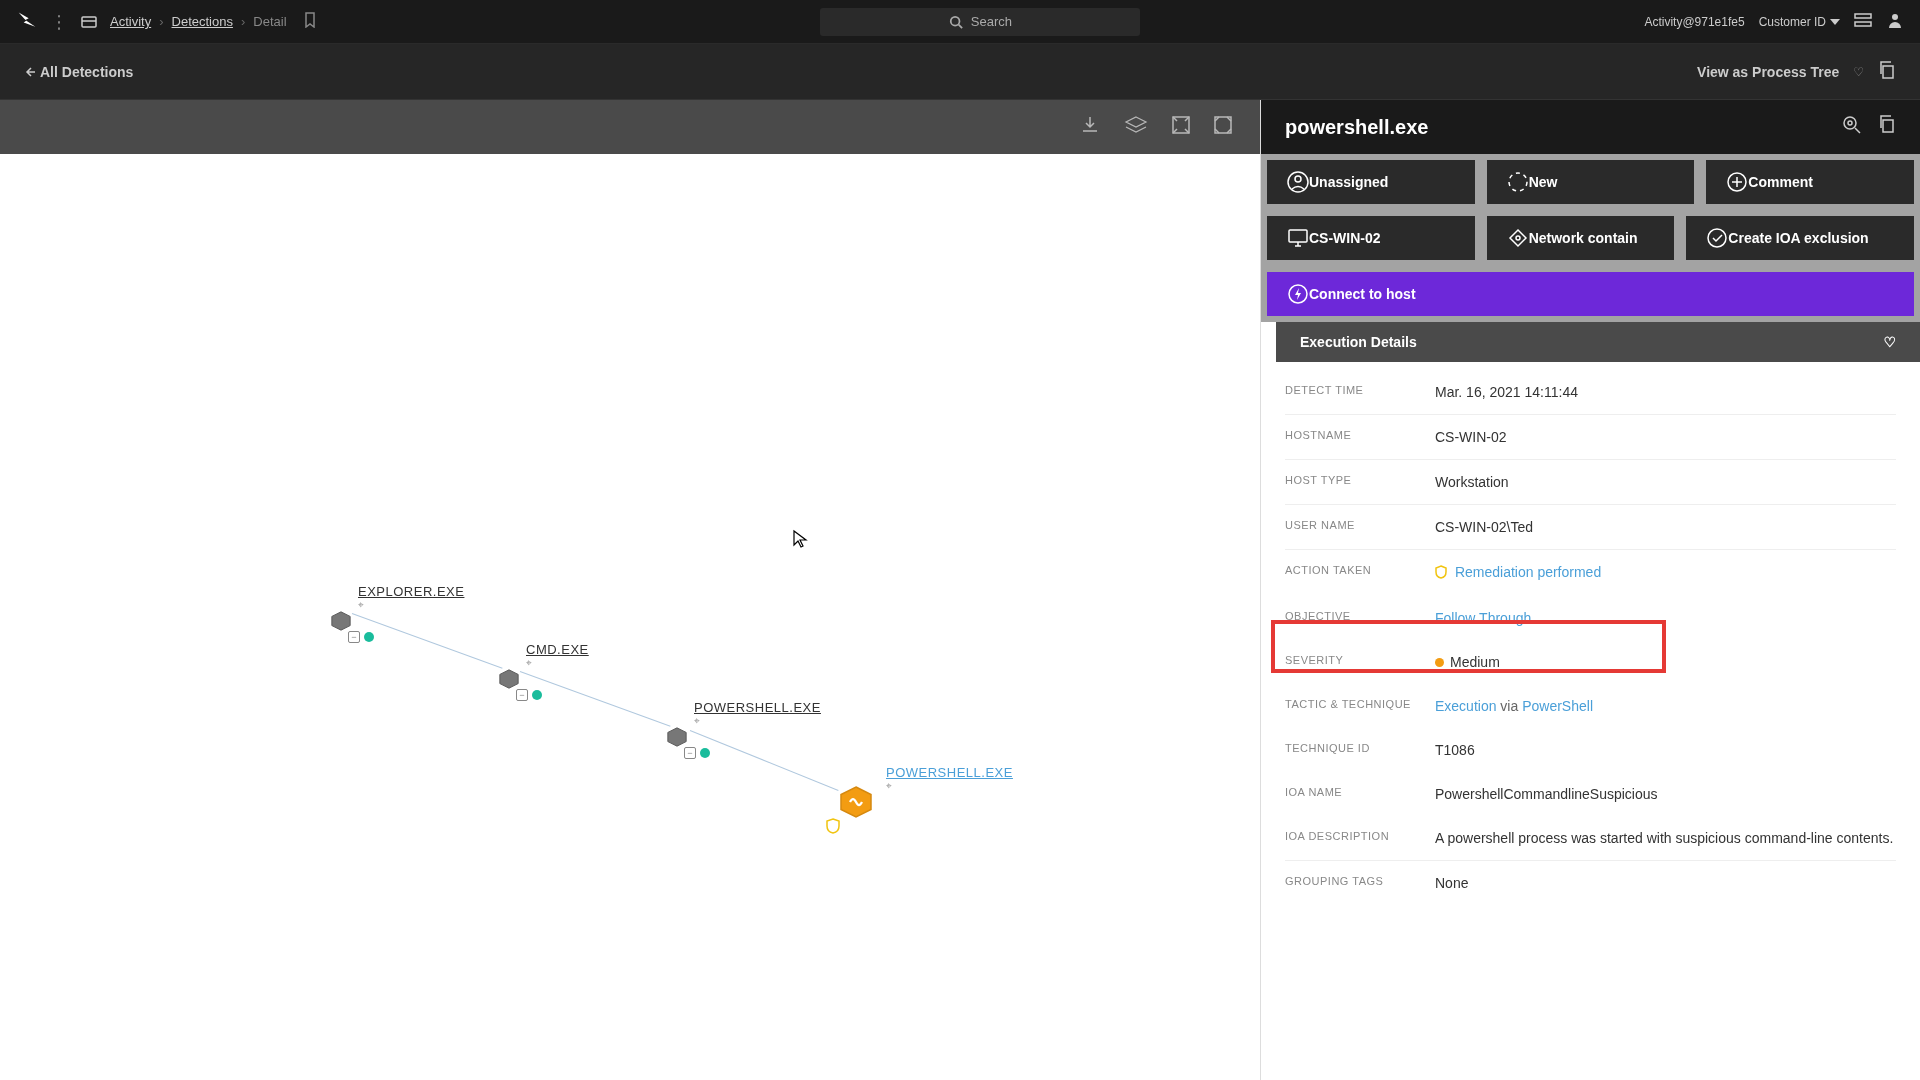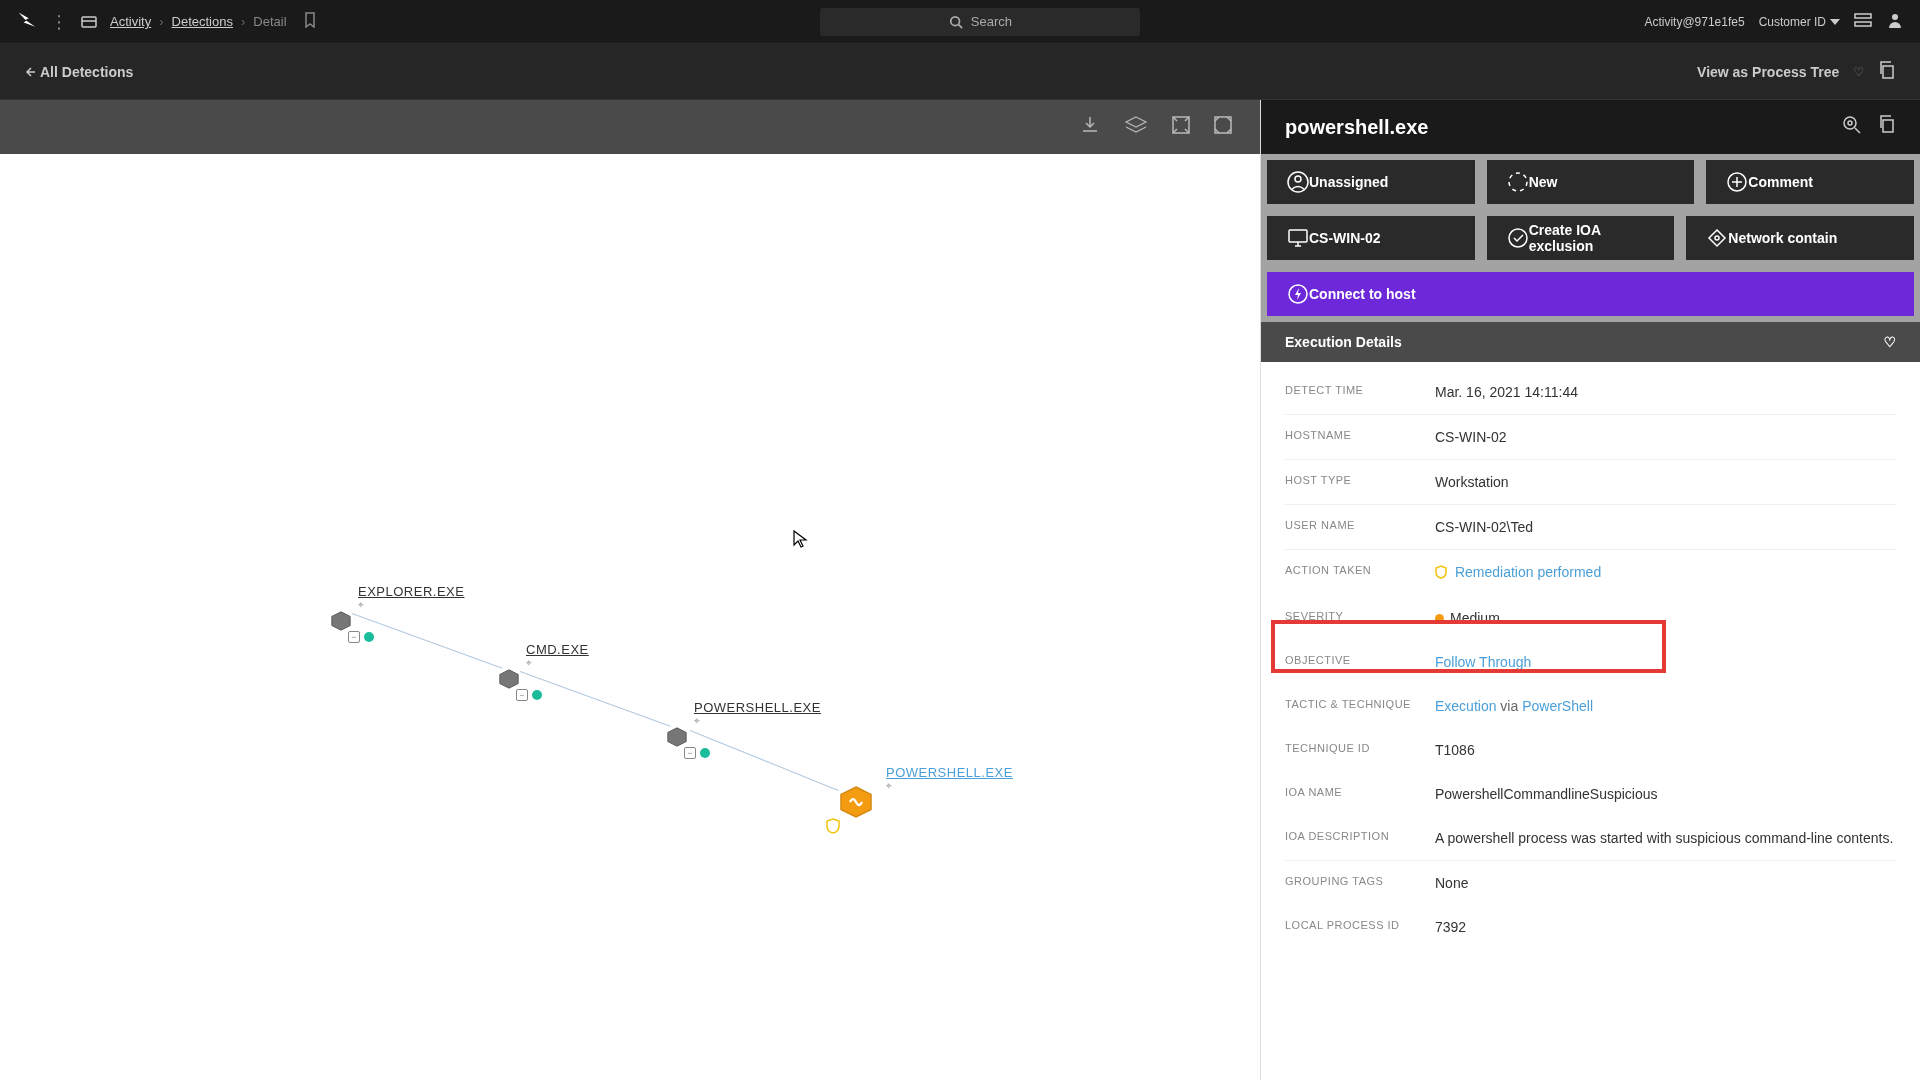--- a/index.html
+++ b/index.html
@@ -54,21 +54,21 @@
 .panel { width: 660px; background: #fff; color: #333; overflow-y: auto; border-left: 1px solid #ddd; }
 .panel-header { background: #1a1a1a; color: #fff; height: 54px; display: flex; align-items: center; justify-content: space-between; padding: 0 24px; }
 .panel-title { font-size: 20px; font-weight: 600; }
 .panel-header-icons { display: flex; gap: 16px; }
 .action-grid { display: grid; grid-template-columns: 1fr 1fr 1fr; background: #2a2a2a; }
 .action-grid.row2 { grid-template-columns: 1.1fr 1fr 1.2fr; }
 .action-cell { height: 56px; display: flex; align-items: center; gap: 0; padding: 0 20px; color: #fff; font-size: 14px; font-weight: 600; border: 6px solid #a3a3a3; cursor: pointer; }
 .action-cell.full { grid-column: 1 / -1; }
 .action-row3 { background: #6d28d9; }
 .action-row3 .action-cell { height: 56px; }
-.section-header { background: #4a4a4a; color: #fff; height: 40px; display: flex; align-items: center; justify-content: space-between; padding: 0 24px; font-size: 14px; font-weight: 600; }
+.section-header { background: #4a4a4a; color: #fff; height: 40px; display: flex; align-items: center; justify-content: space-between; padding: 0 24px; font-size: 14px; font-weight: 600; margin-left: 15px; }
 .details { padding: 8px 24px; }
 .detail-row { display: flex; padding: 14px 0; border-bottom: 1px solid #eee; font-size: 13px; align-items: flex-start; }
 .detail-row.noborder { border-bottom: none; }
 .detail-label { width: 150px; color: #888; font-size: 11px; letter-spacing: 0.5px; font-weight: 500; text-transform: uppercase; flex-shrink: 0; }
 .detail-value { flex: 1; color: #333; font-size: 14px; }
 .detail-value .link { color: #4a9fd8; cursor: pointer; margin-top: 25px; }
 .detail-value .muted { color: #666; }
 .sev-dot { display: inline-block; width: 9px; height: 9px; border-radius: 50%; background: #f39c12; margin-right: 6px; }
 .shield-mini { display: inline-block; margin-right: 4px; vertical-align: -2px; }
 .highlight-box { position: absolute; border: 4px solid #e53935; right: 254px; top: 620px; width: 395px; height: 53px; pointer-events: none; }
@@ -301,34 +301,34 @@
               <rect x="2" y="2" width="18" height="12" rx="1"></rect>
               <line x1="8" y1="18" x2="14" y2="18"></line>
               <line x1="11" y1="14" x2="11" y2="18"></line>
             </svg>
           </span>
         <span>CS-WIN-02</span>
       </div>
       <div class="action-cell">
         <span class="ico">
             <svg width="22" height="22" viewBox="0 0 22 22" fill="none" stroke="#fff" stroke-width="1.5">
+              <polygon points="11,3 19,11 11,19 3,11"></polygon>
+              <circle cx="11" cy="11" r="2"></circle>
+            </svg>
+          </span>
+        <span>Network contain</span>
+      </div>
+      <div class="action-cell">
+        <span class="ico">
+            <svg width="22" height="22" viewBox="0 0 22 22" fill="none" stroke="#fff" stroke-width="1.5">
               <circle cx="11" cy="11" r="9"></circle>
               <path d="M7 11 L10 14 L16 8"></path>
             </svg>
           </span>
         <span>Create IOA exclusion</span>
-      </div>
-      <div class="action-cell">
-        <span class="ico">
-            <svg width="22" height="22" viewBox="0 0 22 22" fill="none" stroke="#fff" stroke-width="1.5">
-              <polygon points="11,3 19,11 11,19 3,11"></polygon>
-              <circle cx="11" cy="11" r="2"></circle>
-            </svg>
-          </span>
-        <span>Network contain</span>
       </div>
     </div>
     <div class="action-grid action-row3" style="grid-template-columns:1fr;">
       <div class="action-cell full">
         <span class="ico">
             <svg width="22" height="22" viewBox="0 0 22 22" fill="none" stroke="#fff" stroke-width="1.5">
               <circle cx="11" cy="11" r="9"></circle>
               <path d="M12 5 L8 12 H11 L10 17 L14 10 H11 Z" fill="#fff" stroke="none"></path>
             </svg>
           </span>
@@ -361,26 +361,26 @@
       <div class="detail-row noborder">
         <div class="detail-label">ACTION TAKEN</div>
         <div class="detail-value">
           <span class="shield-mini"><svg width="12" height="14" viewBox="0 0 12 14" fill="none" stroke="#f1c40f" stroke-width="1.5">
                 <path d="M6 1 L11 3 V7 Q11 12 6 13 Q1 12 1 7 V3 Z"></path>
               </svg></span>
           <span class="link">Remediation performed</span>
         </div>
       </div>
       <div class="detail-row noborder">
+        <div class="detail-label">OBJECTIVE</div>
+        <div class="detail-value"><span class="link">Follow Through</span></div>
+      </div>
+      <div class="detail-row noborder">
         <div class="detail-label">SEVERITY</div>
         <div class="detail-value"><span class="sev-dot"></span><span>Medium</span></div>
-      </div>
-      <div class="detail-row noborder">
-        <div class="detail-label">OBJECTIVE</div>
-        <div class="detail-value"><span class="link">Follow Through</span></div>
       </div>
       <div class="detail-row noborder">
         <div class="detail-label">TACTIC &amp; TECHNIQUE</div>
         <div class="detail-value">
           <span class="link">Execution</span><span class="muted"> via </span><span class="link">PowerShell</span>
         </div>
       </div>
       <div class="detail-row noborder">
         <div class="detail-label">TECHNIQUE ID</div>
         <div class="detail-value">T1086</div>
@@ -390,21 +390,17 @@
         <div class="detail-value">PowershellCommandlineSuspicious</div>
       </div>
       <div class="detail-row">
         <div class="detail-label">IOA DESCRIPTION</div>
         <div class="detail-value">A powershell process was started with suspicious command-line contents.</div>
       </div>
       <div class="detail-row noborder">
         <div class="detail-label">GROUPING TAGS</div>
         <div class="detail-value">None</div>
       </div>
-      <div class="detail-row noborder">
-        <div class="detail-label">LOCAL PROCESS ID</div>
-        <div class="detail-value">7392</div>
-      </div>
     </div>
   </div>
 </div>
 
 <div class="highlight-box"></div>
 
 </body></html>

